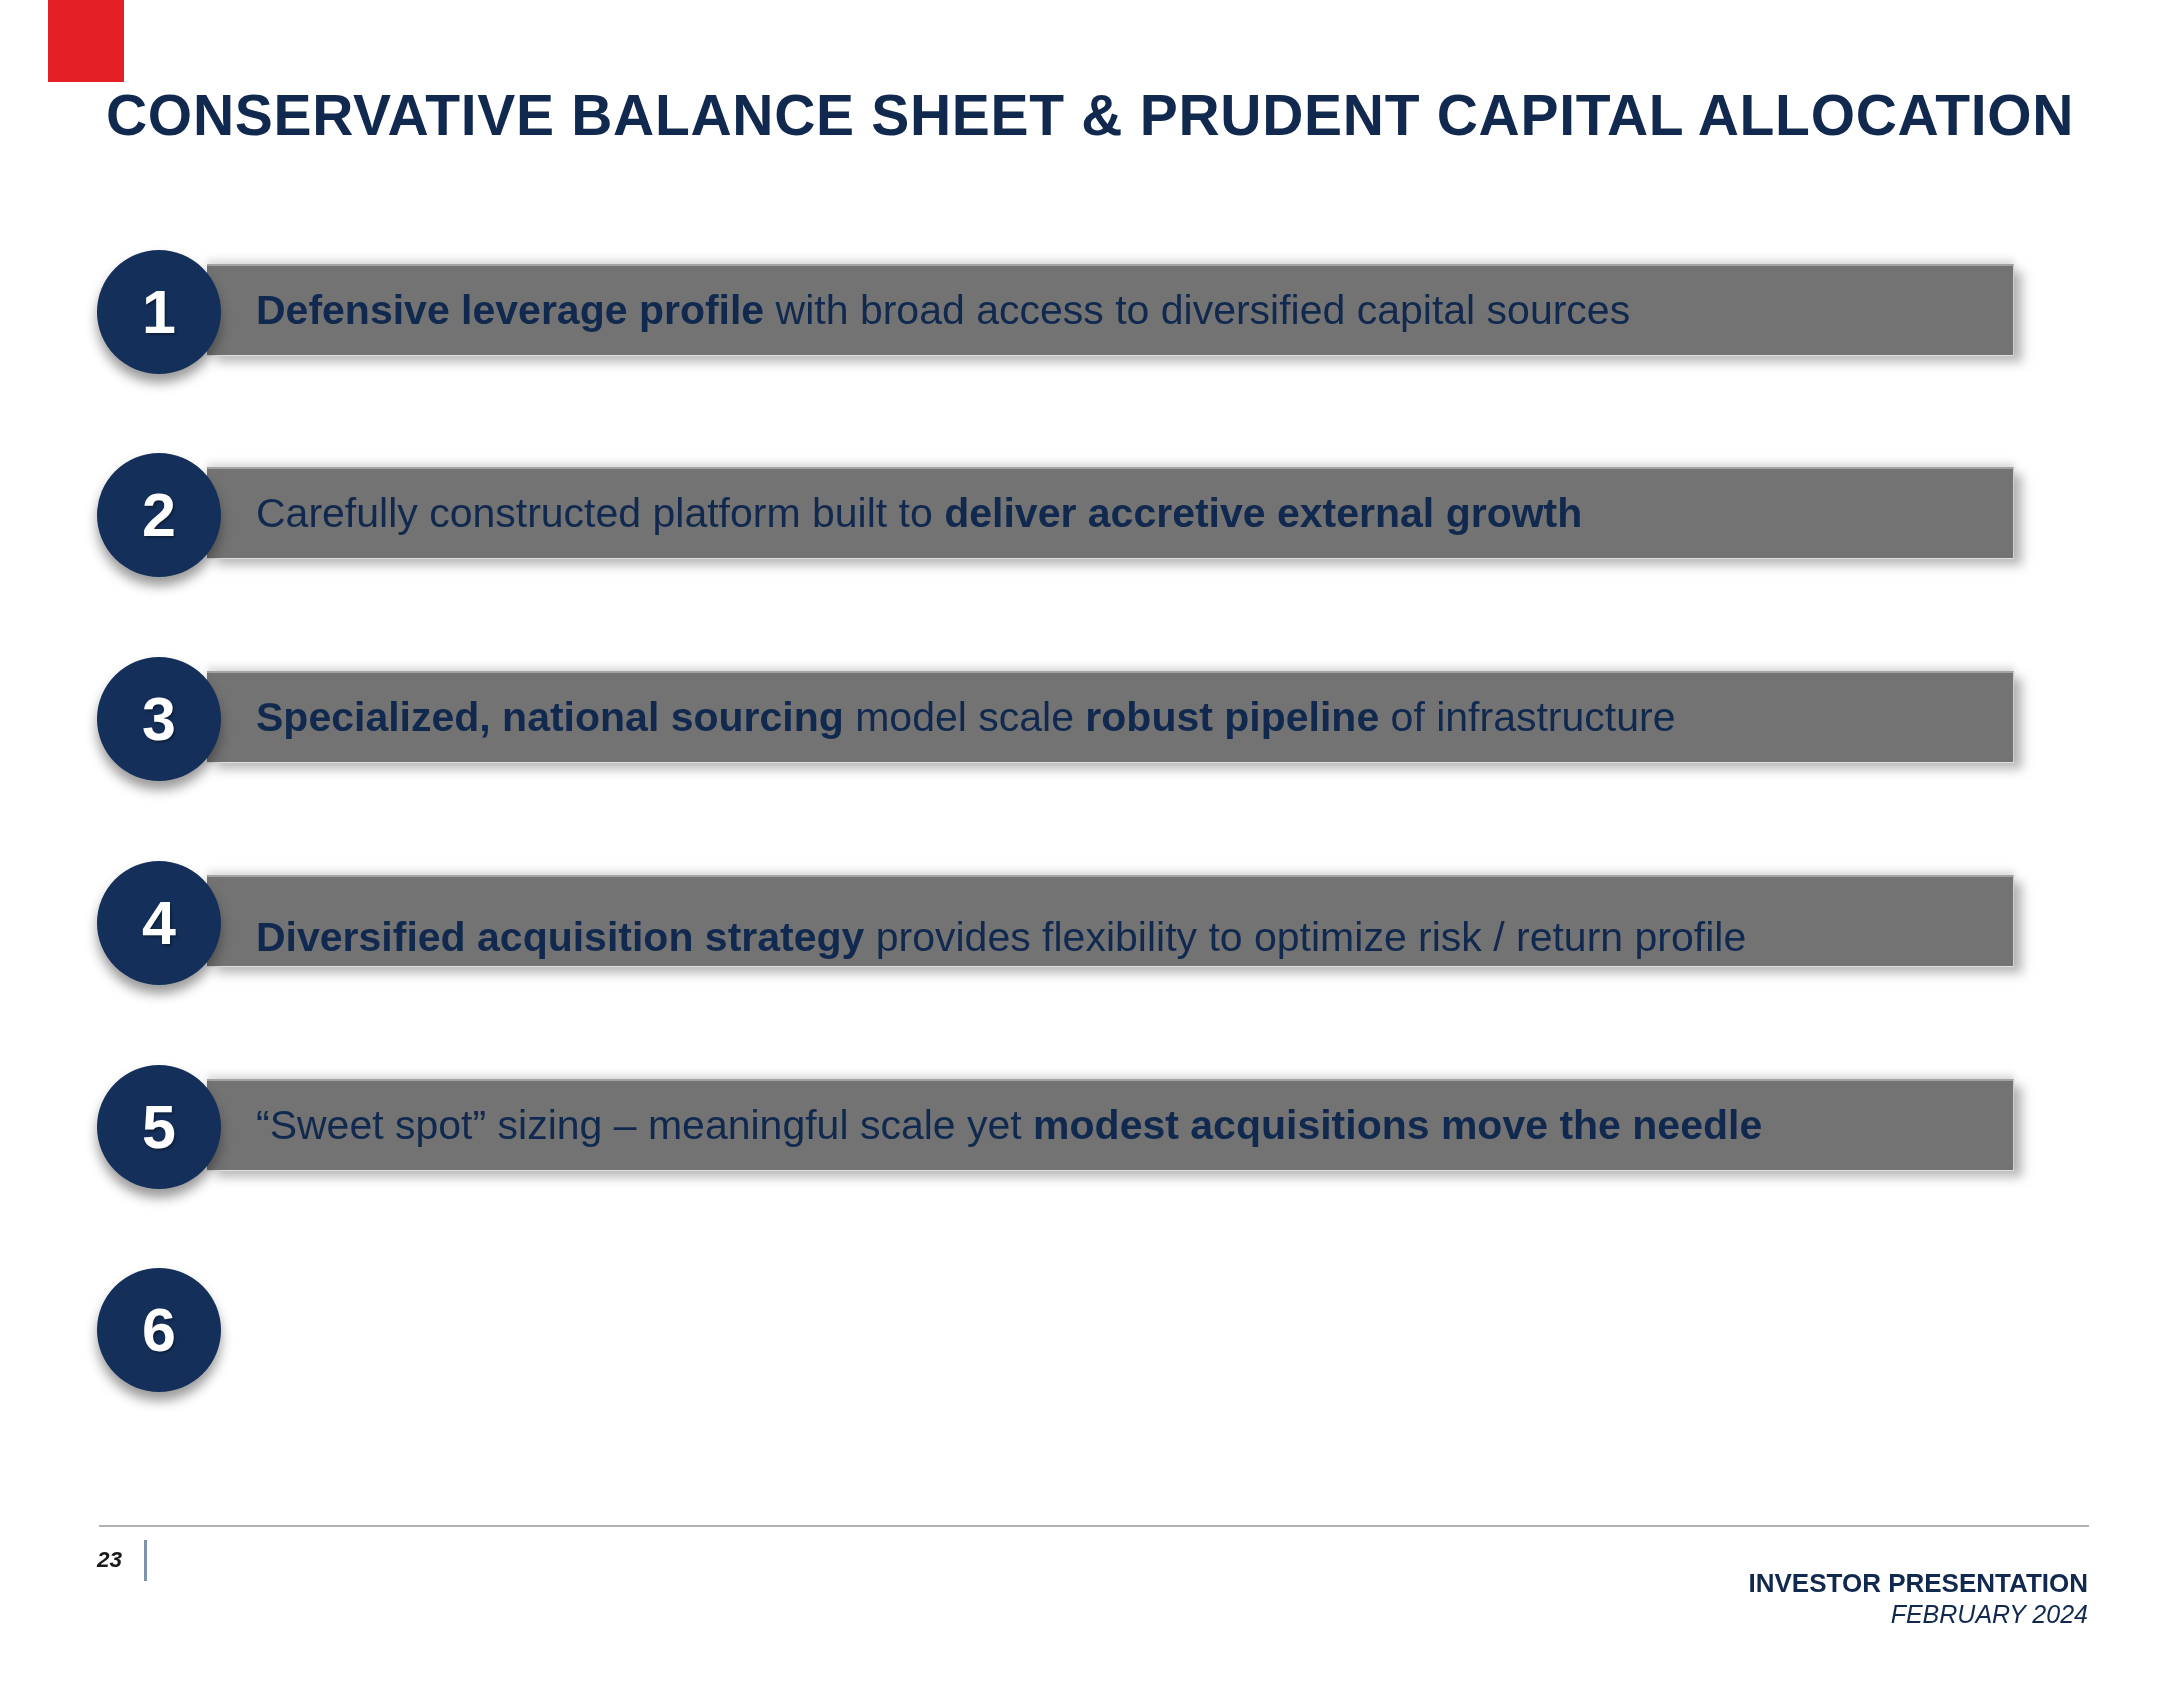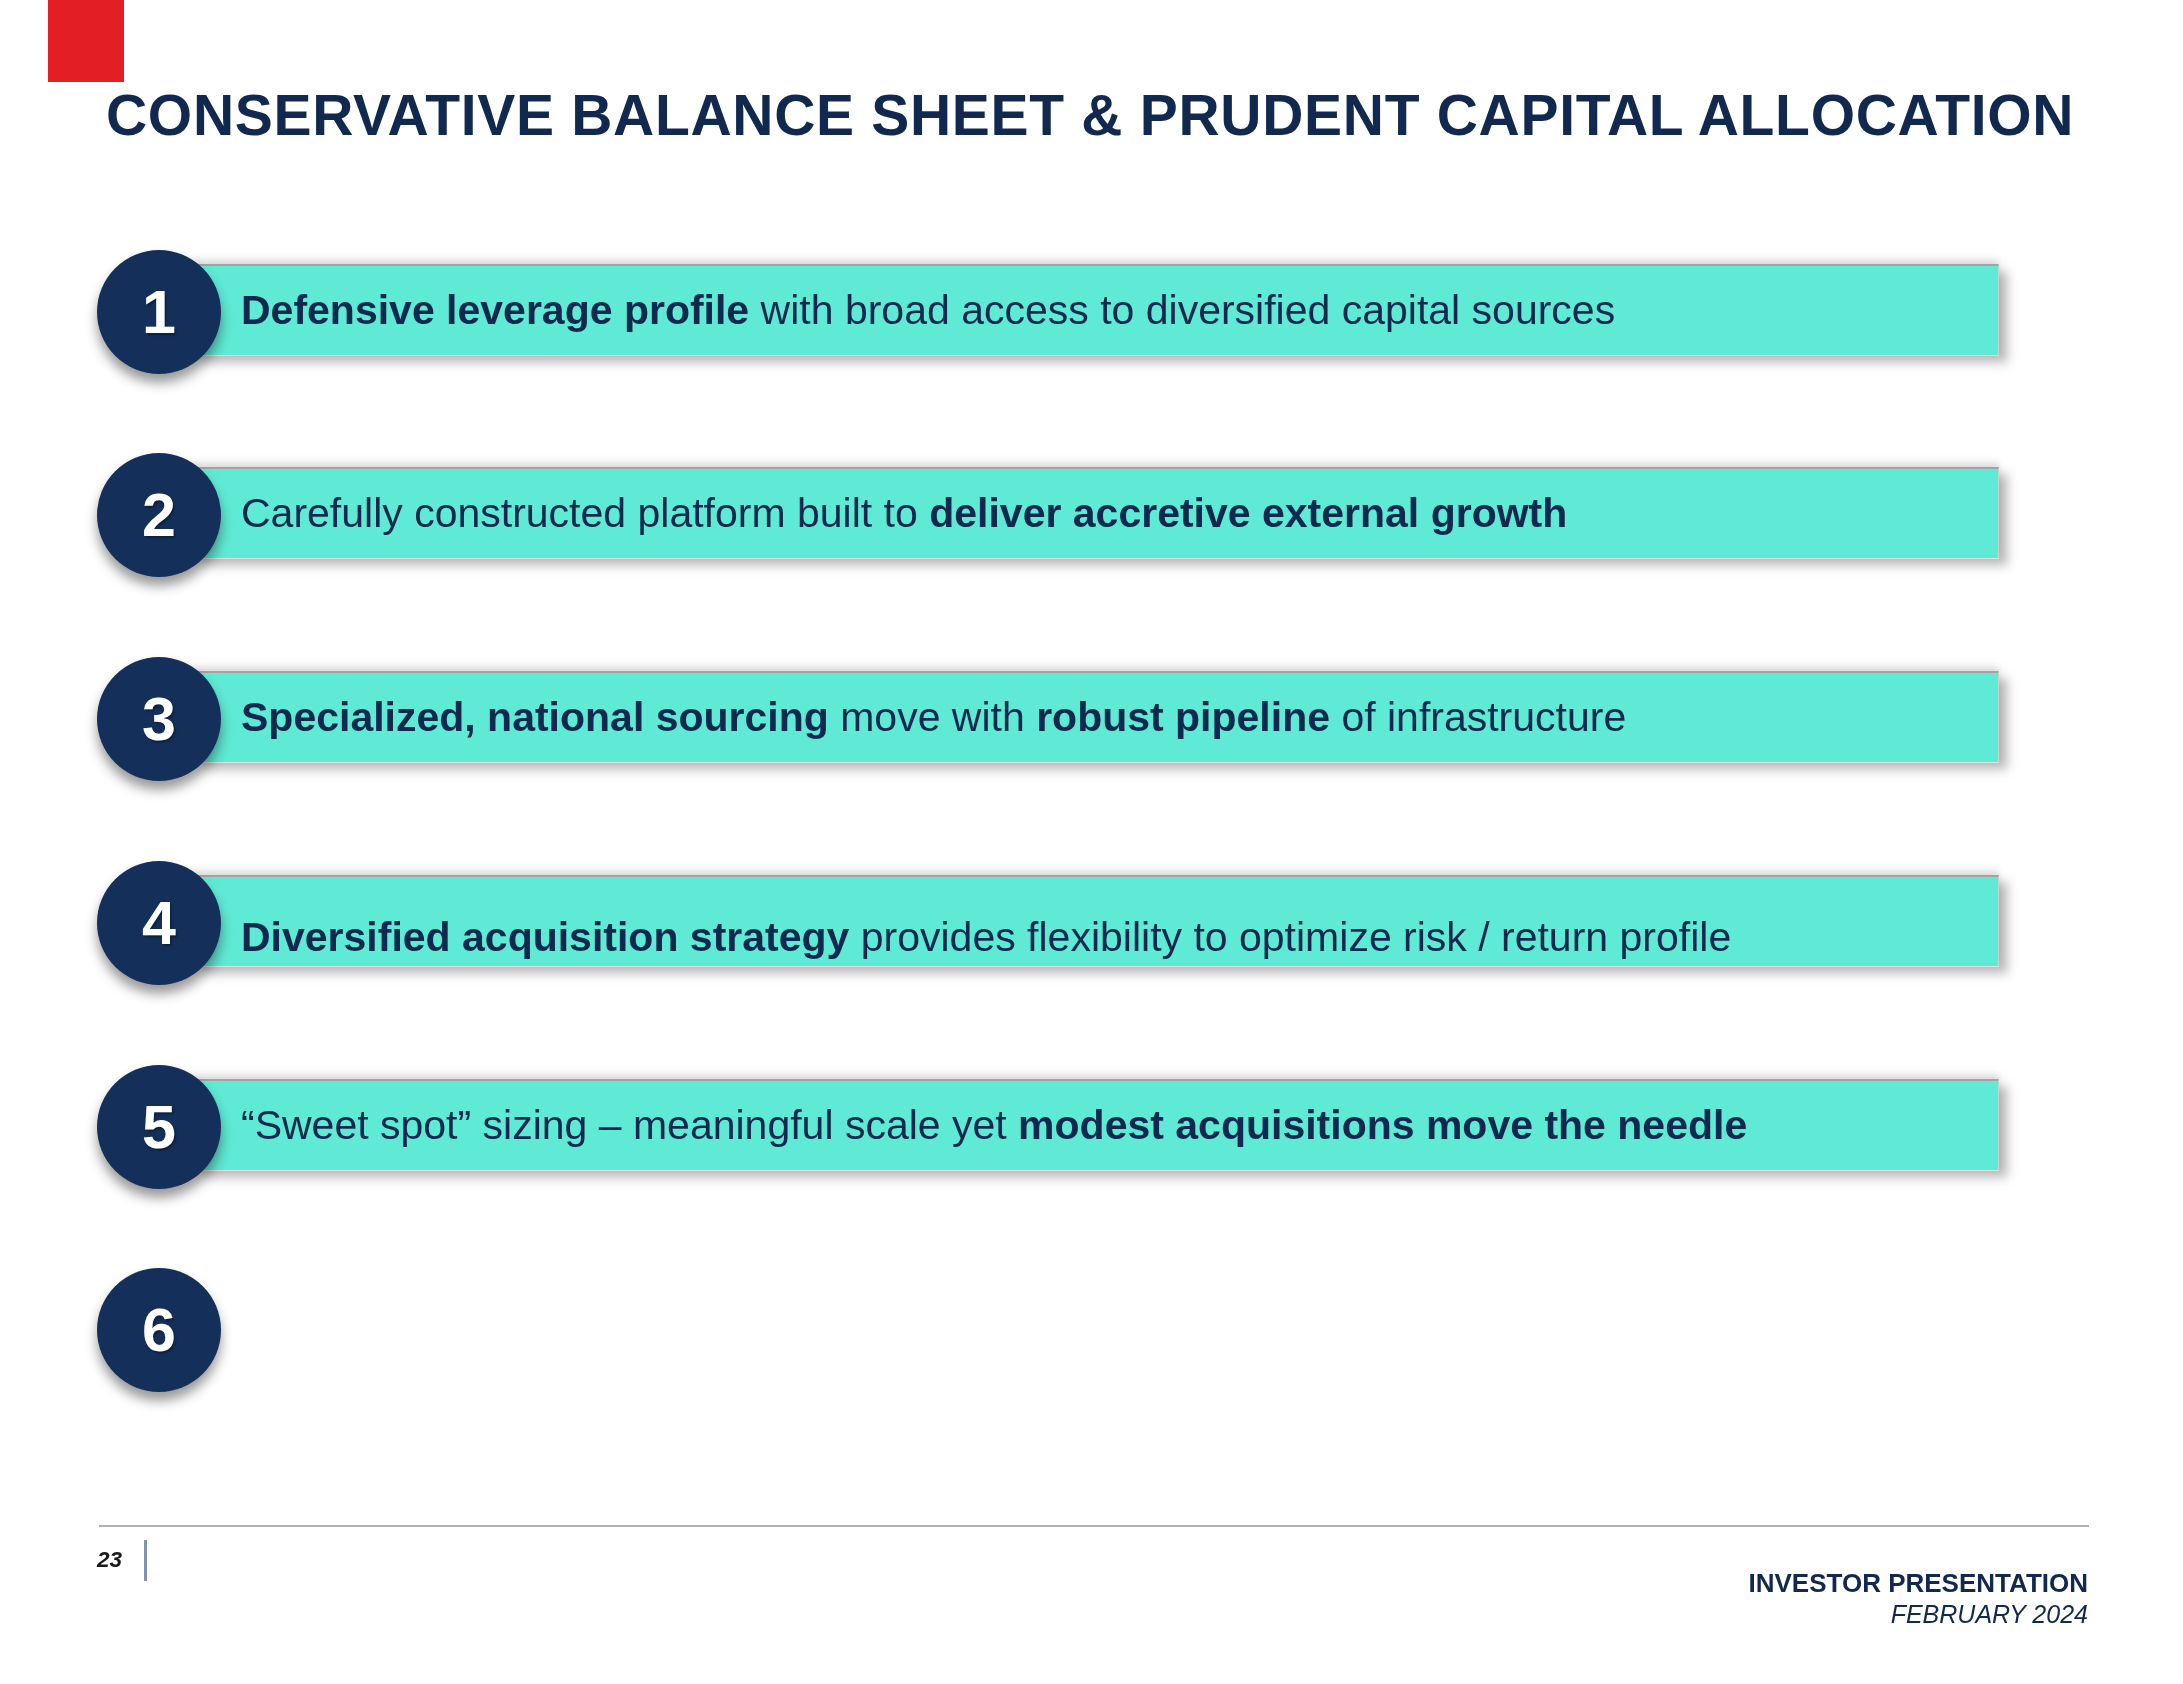--- a/index.html
+++ b/index.html
@@ -7,22 +7,22 @@
   .slide{position:relative;width:2183px;height:1685px;background:#ffffff;overflow:hidden;}
 
   .red-tab{position:absolute;left:48px;top:0;width:76px;height:82px;}
 
   .title{position:absolute;left:106px;top:86px;width:2009px;
          font-size:57px;font-weight:700;letter-spacing:0.7px;line-height:1.05;
          white-space:nowrap;}
 
   .row{position:absolute;left:0;width:2183px;height:124px;}
 
-  .bar{position:absolute;left:192px;top:14px;width:1807px;height:92px;
-       background:#5eead4;
+  .bar{position:absolute;left:207px;top:14px;width:1807px;height:92px;
+       background:#737373;
        border-top:2.9px solid #a3a3a3;
        border-right:1.5px solid #cfcfcf;
        border-bottom:1.5px solid #e0e0e0;
        box-shadow: 8.7px 6.5px 10.2px rgba(125,125,125,0.55), 0 -5.1px 6.5px rgba(170,170,170,0.35);
        display:flex;align-items:center;box-sizing:border-box;}
   .bar-text{padding-left:49px;font-size:41px;line-height:1;white-space:nowrap;}
   .bar-text b{font-weight:700;}
 
   .badge{position:absolute;left:97px;top:0;width:124px;height:124px;border-radius:50%;
          display:flex;align-items:center;justify-content:center;
@@ -60,21 +60,21 @@
       <div class="bar">
         <div class="bar-text" style="color: rgb(17, 41, 78);"><span>Carefully constructed platform built to </span><b>deliver accretive external growth</b></div>
       </div>
       <div class="badge" style="background: rgb(20, 48, 90);">
         <span>2</span>
       </div>
     </div>
 
     <div class="row" style="top: 657px;">
       <div class="bar">
-        <div class="bar-text" style="color: rgb(17, 41, 78);"><b>Specialized, national sourcing</b><span> move with </span><b>robust pipeline</b><span> of infrastructure</span></div>
+        <div class="bar-text" style="color: rgb(17, 41, 78);"><b>Specialized, national sourcing</b><span> model scale </span><b>robust pipeline</b><span> of infrastructure</span></div>
       </div>
       <div class="badge" style="background: rgb(20, 48, 90);">
         <span>3</span>
       </div>
     </div>
 
     <div class="row" style="top: 861px;">
       <div class="bar">
         <div class="bar-text" style="color: rgb(17, 41, 78); margin-top: 32px;"><b>Diversified acquisition strategy</b><span> provides flexibility to optimize risk / return profile</span></div>
       </div>

